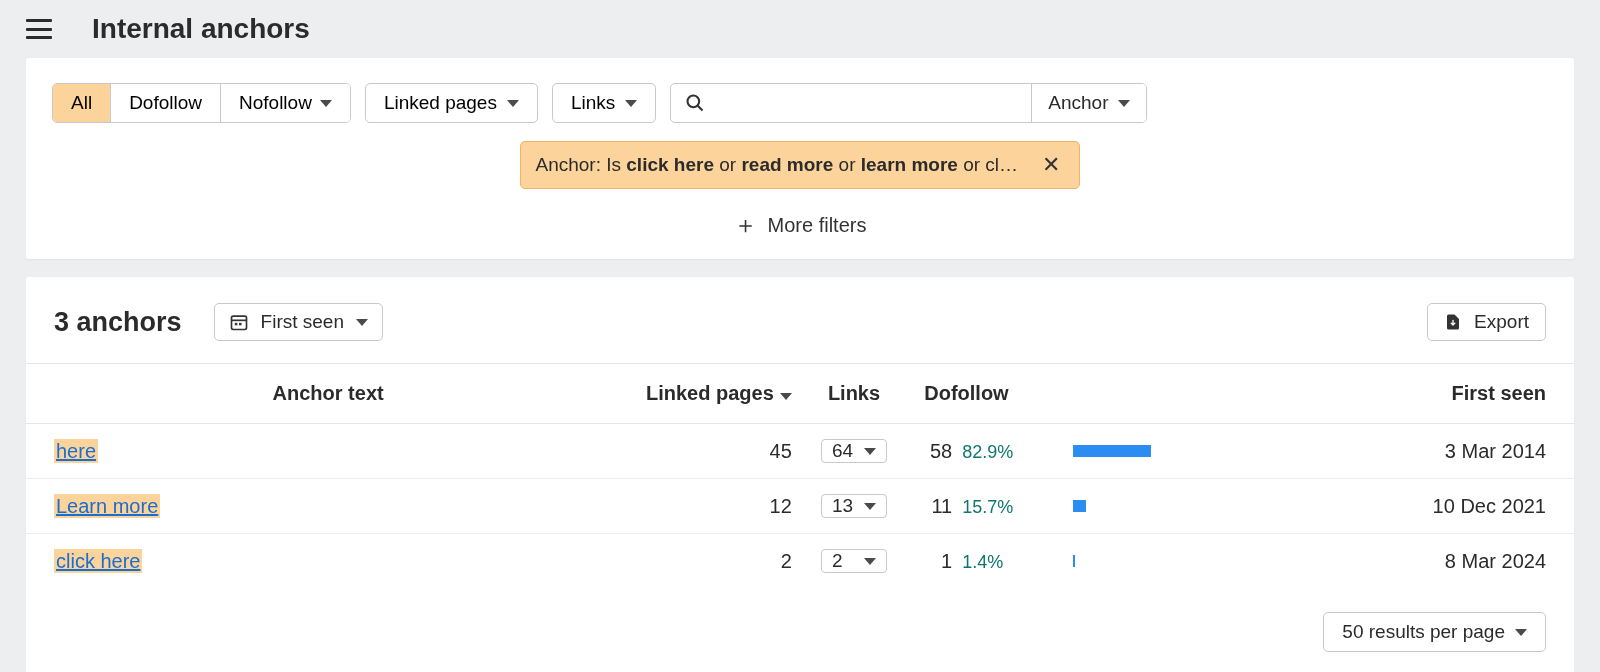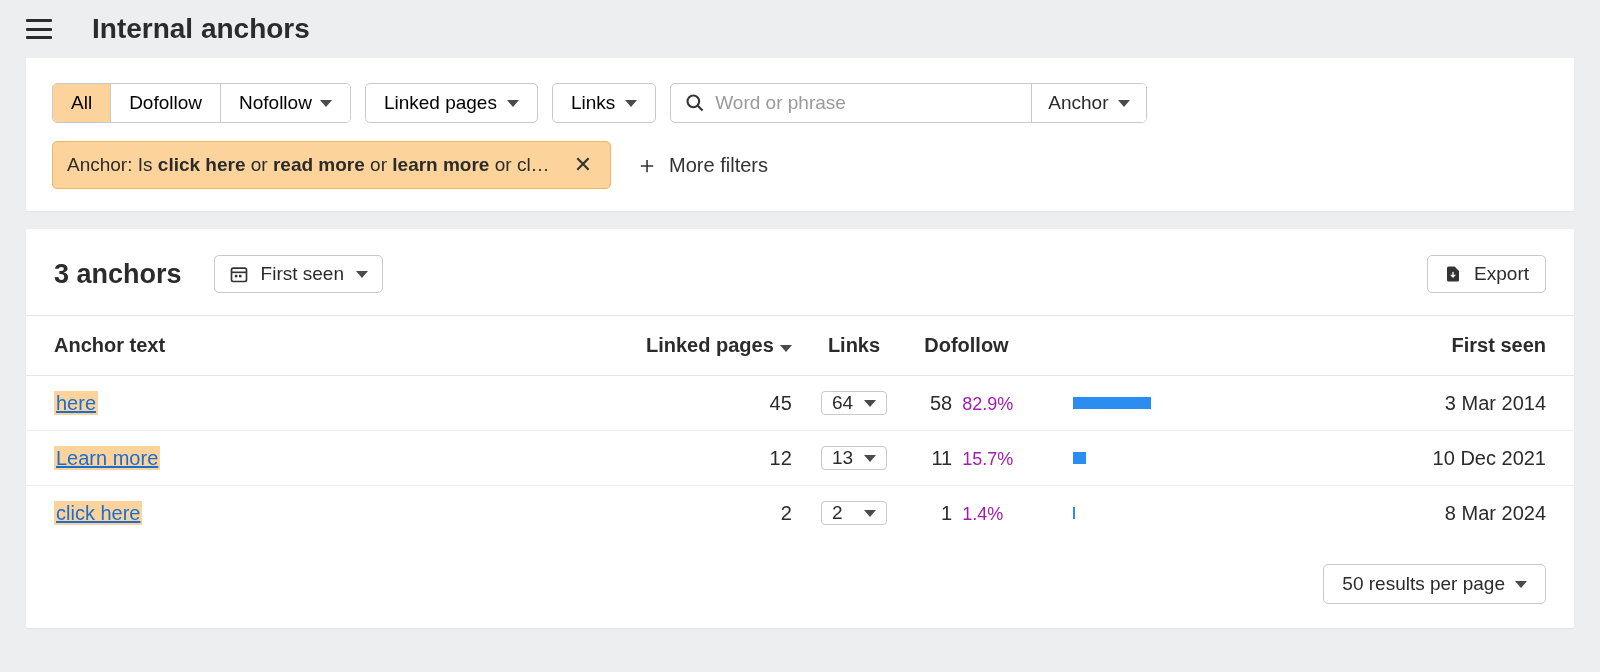--- a/index.html
+++ b/index.html
@@ -99,20 +99,21 @@
     font-size: 19px;
     display: flex; align-items: center; gap: 10px;
     cursor: pointer;
     background: #fff;
   }
   .chips-row {
     display: flex;
     align-items: center;
     gap: 24px;
     padding: 8px 26px 22px 26px;
+    flex-direction: column;
   }
   .chip {
     background: #fcd49b;
     border: 1px solid #f0b463;
     border-radius: 5px;
     padding: 10px 14px;
     display: flex;
     align-items: center;
     gap: 20px;
     font-size: 19px;
@@ -162,21 +163,21 @@
     background: #fff;
   }
   .cal-icon, .dl-icon, .mag-icon {
     display: inline-flex;
   }
   table {
     width: 100%;
     border-collapse: collapse;
   }
   thead th {
-    text-align: left;
+    text-align: center;
     font-size: 20px;
     font-weight: 700;
     padding: 18px 12px;
     border-bottom: 1px solid #e5e5e5;
     color: #2b2b2b;
     white-space: nowrap;
   }
   thead th .caret-down { margin-left: 6px; }
   tbody td {
     padding: 15px 12px;
@@ -205,21 +206,21 @@
     border-radius: 4px;
     padding: 0 10px;
     font-size: 19px;
     cursor: pointer;
     background: #fff;
     min-width: 66px;
     justify-content: space-between;
   }
   .df-wrap { display: flex; align-items: baseline; gap: 10px; }
   .df-num { text-align: right; display: inline-block; min-width: 28px; }
-  .df-pct { color: #a21caf; font-size: 18px; }
+  .df-pct { color: #0f766e; font-size: 18px; }
   .bar-wrap { width: 260px; height: 12px; position: relative; }
   .bar-fill { height: 12px; background: #2b8cf2; }
   .footer {
     display: flex;
     justify-content: flex-end;
     padding: 24px 28px;
   }
 </style>
 </head>
 <body>
@@ -255,21 +256,20 @@
     </button>
 
     <div class="search-wrap">
       <div class="search-input-wrap">
         <span class="mag-icon">
           <svg width="20" height="20" viewBox="0 0 24 24" fill="none" stroke="#333" stroke-width="2.5">
               <circle cx="10" cy="10" r="7"></circle>
               <line x1="21" y1="21" x2="15" y2="15"></line>
             </svg>
         </span>
-        <input class="search-input" placeholder="Word or phrase" style="">
       </div>
       <div class="search-type">
         <span>Anchor</span>
         <span class="caret-down"></span>
       </div>
     </div>
   </div>
 
   <div class="chips-row">
     <div class="chip">

